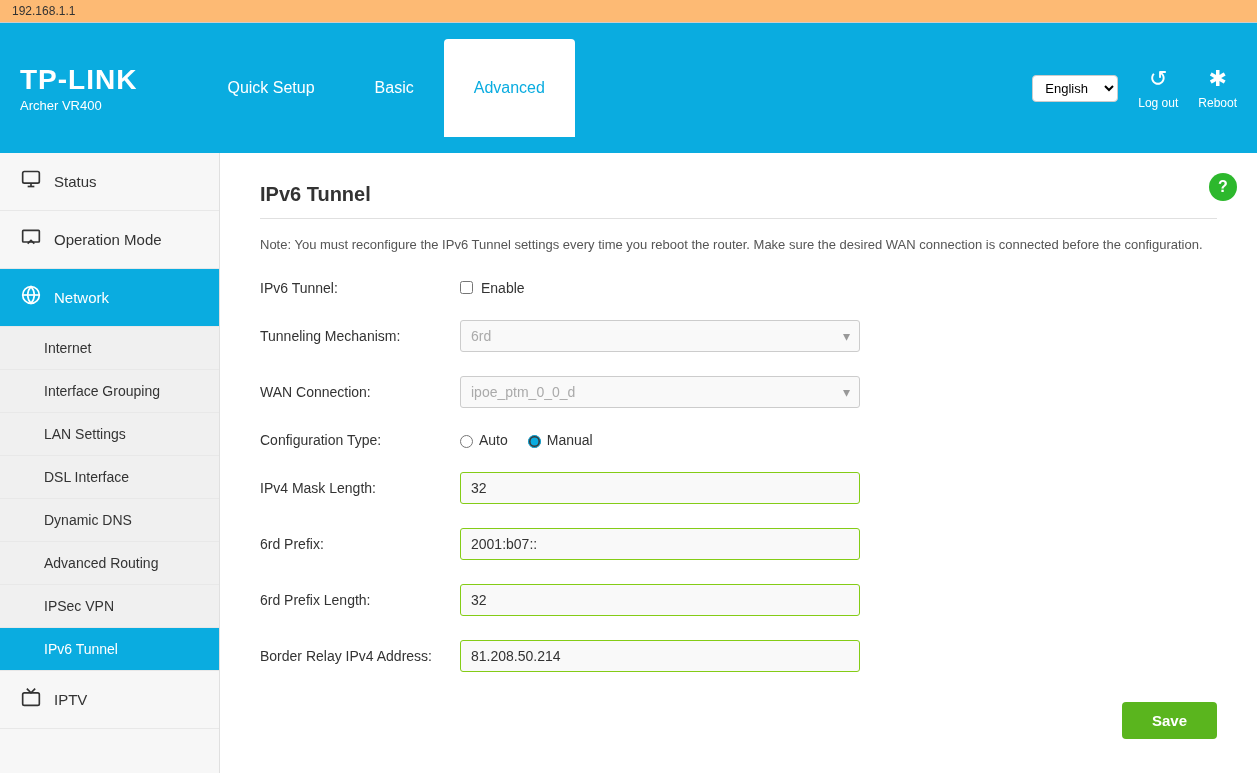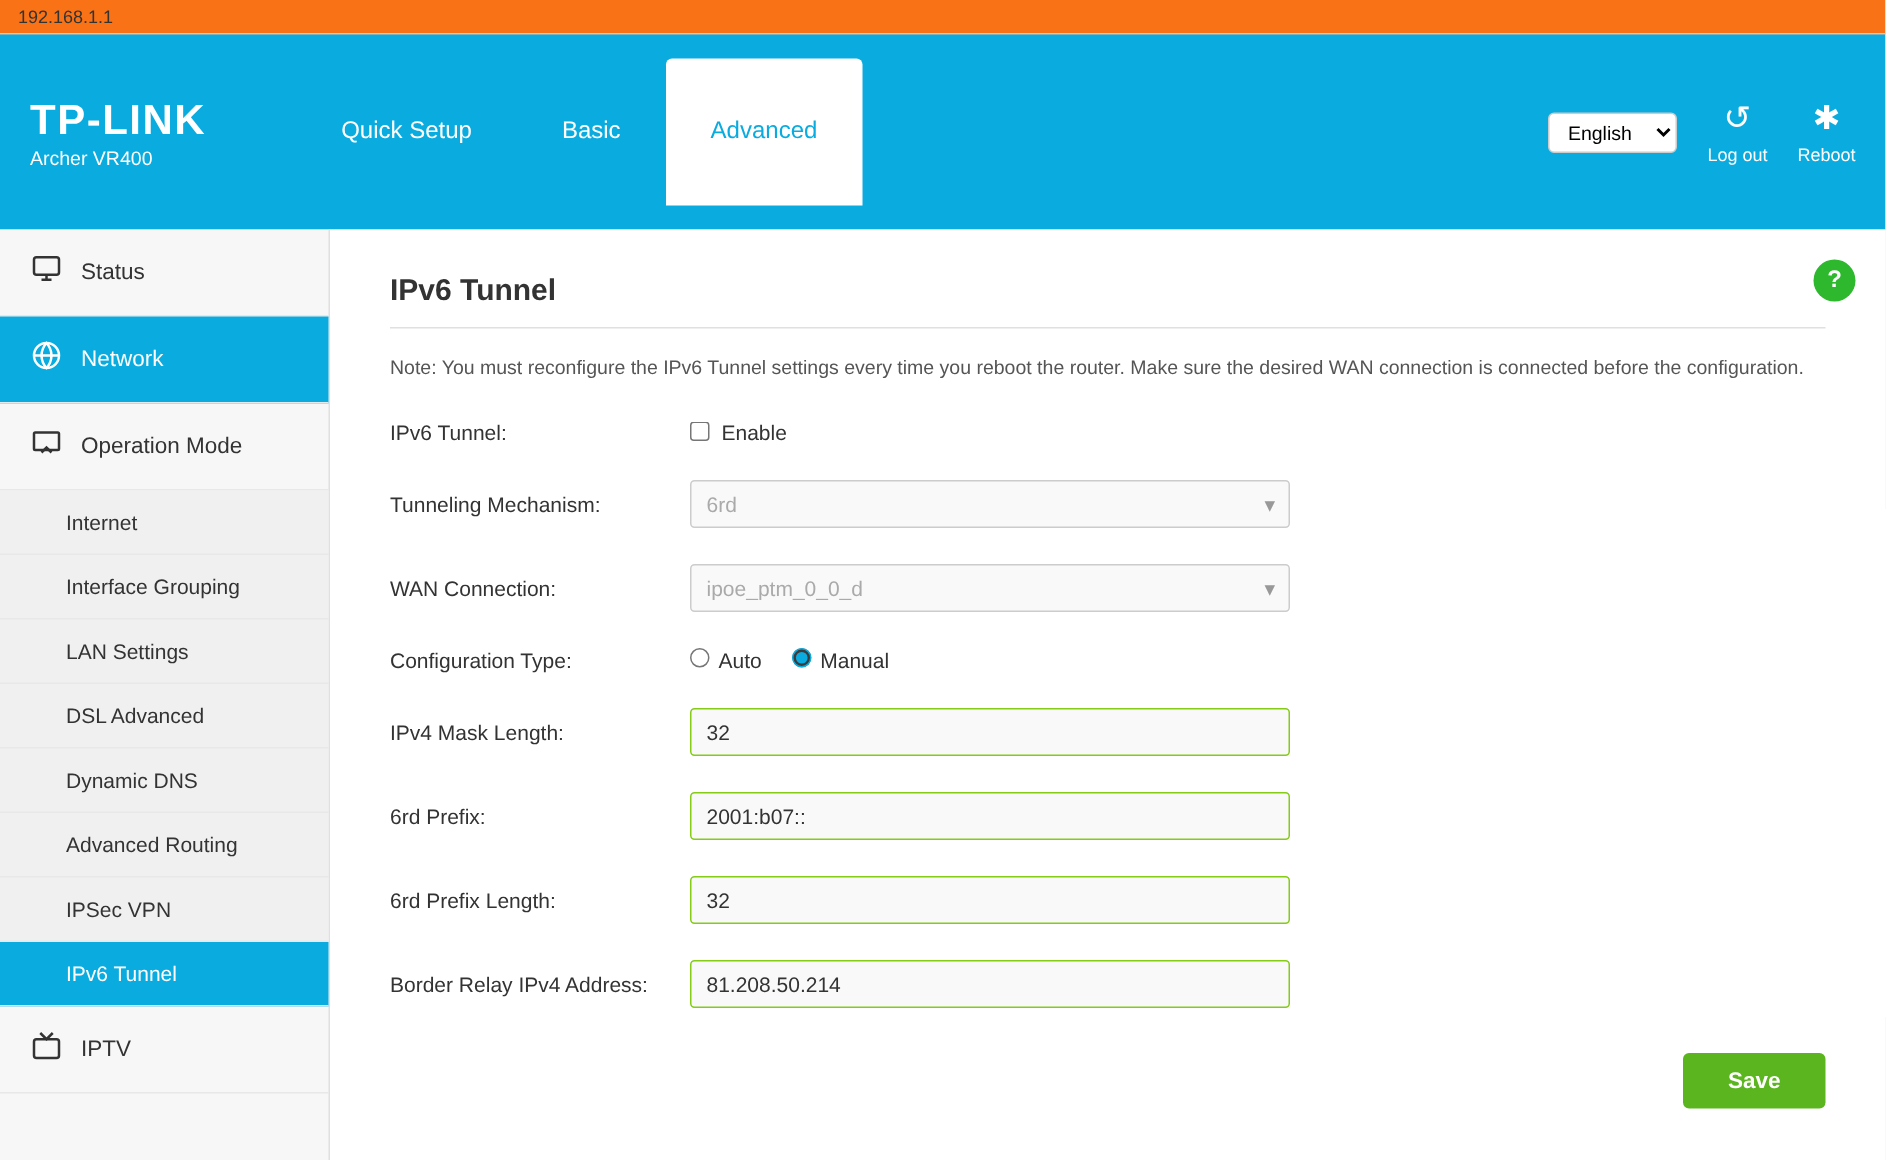--- a/index.html
+++ b/index.html
@@ -1,20 +1,20 @@
 <!DOCTYPE html>
 <html><head>
   <meta charset="utf-8">
   <style>
     * { box-sizing: border-box; margin: 0; padding: 0; }
     body { font-family: Arial, sans-serif; font-size: 14px; background: #f0f0f0; }
 
     
     .browser-bar {
-      background: #f97316;
+      background: #fdba74;
       padding: 4px 12px;
       font-size: 12px;
       color: #333;
       border-bottom: 1px solid #ccc;
     }
 
     
     .top-nav {
       background: #0aace0;
       display: flex;
@@ -230,21 +230,21 @@
       font-size: 14px;
       color: #333;
     }
     .radio-group {
       display: flex;
       align-items: center;
       gap: 20px;
     }
     .radio-label {
       display: flex;
-      align-items: flex-start;
+      align-items: flex-end;
       gap: 6px;
       font-size: 14px;
       color: #333;
       cursor: pointer;
     }
     .radio-input {
       accent-color: #0aace0;
     }
 
     .save-btn-row {
@@ -310,53 +310,53 @@
       <span class="sidebar-item-icon">
         <svg class="icon-svg" viewBox="0 0 24 24" fill="none" stroke="currentColor" stroke-width="2">
           <rect x="2" y="3" width="20" height="14" rx="2"></rect>
             <line x1="8" y1="21" x2="16" y2="21"></line>
             <line x1="12" y1="17" x2="12" y2="21"></line>
         </svg>
       </span>
       <span>Status</span>
     </div>
 
+    <div class="sidebar-item">
+      <span class="sidebar-item-icon">
+        <svg class="icon-svg" viewBox="0 0 24 24" fill="none" stroke="currentColor" stroke-width="2">
+          <rect x="2" y="4" width="20" height="14" rx="1"></rect>
+            <polyline points="8 20 12 16 16 20"></polyline>
+        </svg>
+      </span>
+      <span>Operation Mode</span>
+    </div>
+
     <div class="sidebar-item active">
       <span class="sidebar-item-icon">
         <svg class="icon-svg" viewBox="0 0 24 24" fill="none" stroke="currentColor" stroke-width="2">
           <circle cx="12" cy="12" r="10"></circle>
             <line x1="2" y1="12" x2="22" y2="12"></line>
           <path d="M12 2a15.3 15.3 0 0 1 4 10 15.3 15.3 0 0 1-4 10 15.3 15.3 0 0 1-4-10 15.3 15.3 0 0 1 4-10z"></path>
         </svg>
       </span>
       <span>Network</span>
     </div>
 
-    <div class="sidebar-item">
-      <span class="sidebar-item-icon">
-        <svg class="icon-svg" viewBox="0 0 24 24" fill="none" stroke="currentColor" stroke-width="2">
-          <rect x="2" y="4" width="20" height="14" rx="1"></rect>
-            <polyline points="8 20 12 16 16 20"></polyline>
-        </svg>
-      </span>
-      <span>Operation Mode</span>
-    </div>
-
     <div class="sidebar-sub">
       <div class="sidebar-sub-item">
         <span>Internet</span>
       </div>
       <div class="sidebar-sub-item">
         <span>Interface Grouping</span>
       </div>
       <div class="sidebar-sub-item">
         <span>LAN Settings</span>
       </div>
       <div class="sidebar-sub-item">
-        <span>DSL Advanced</span>
+        <span>DSL Interface</span>
       </div>
       <div class="sidebar-sub-item">
         <span>Dynamic DNS</span>
       </div>
       <div class="sidebar-sub-item">
         <span>Advanced Routing</span>
       </div>
       <div class="sidebar-sub-item">
         <span>IPSec VPN</span>
       </div>

